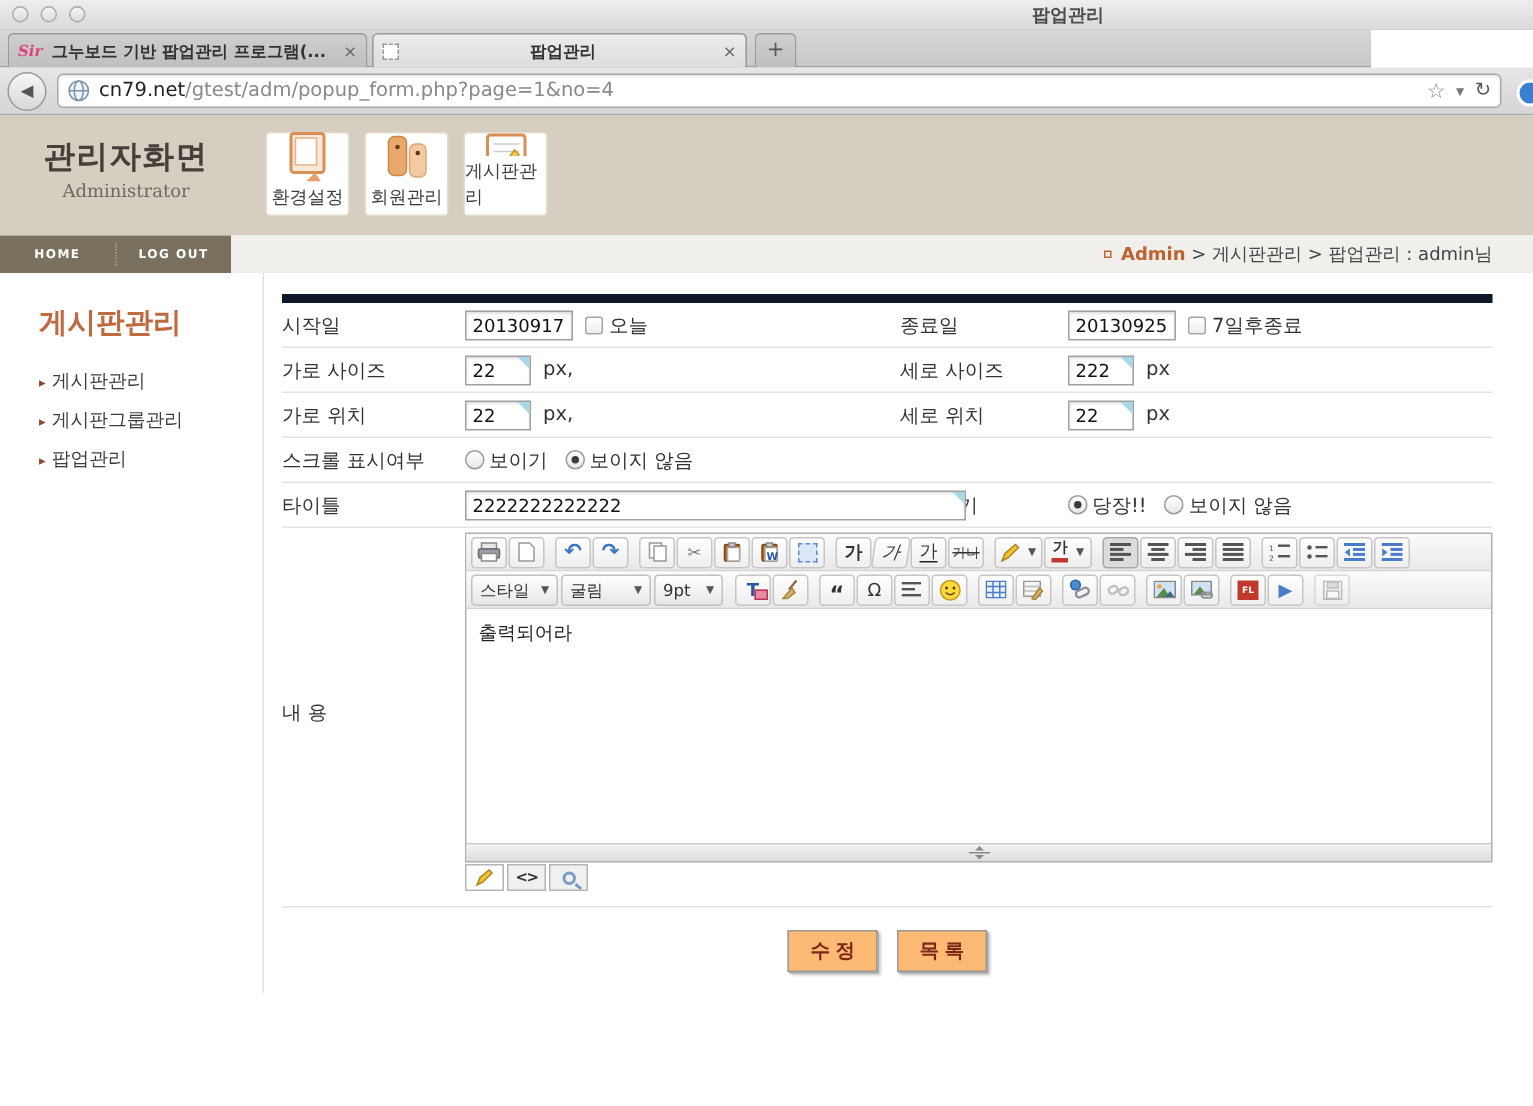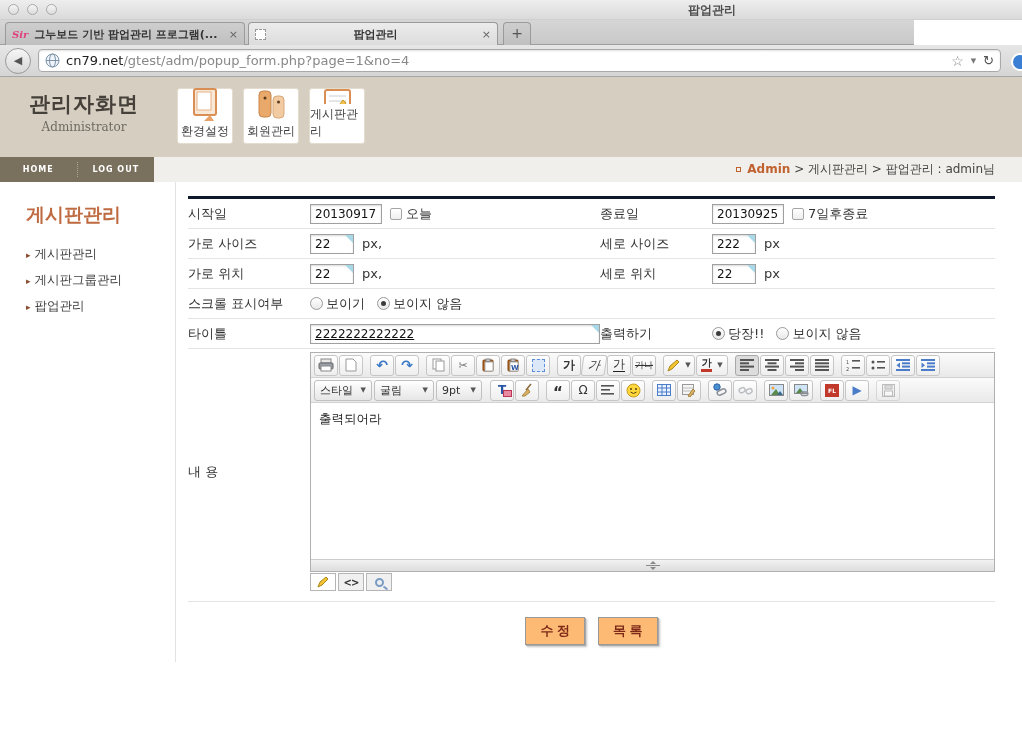--- a/index.html
+++ b/index.html
@@ -73,31 +73,31 @@
 
   
   .bodyarea { position:absolute; top:182px; left:0; width:1022px; height:480px; display:flex; background:#fff; }
   .sidebar { width:176px; border-right:1px solid #e2e2e2; padding:20px 0 0 26px; }
   .side-title { font-size:19px; font-weight:bold; color:#bf6b41; margin-bottom:18px; }
   .side-item { font-size:12.5px; color:#3d3d3d; margin-bottom:9px; }
   .side-item .arrow { color:#8a4b2f; font-size:9px; margin-right:4px; }
   .main { flex:1; padding:14px 0 0 12px; }
 
   
-  .form { width:807px; border-top:3px solid #0f172a; }
+  .form { width:807px; border-top:6px solid #0f172a; }
   .form-row { display:flex; align-items:center; min-height:30px; border-bottom:1px solid #e4e4e4; }
   .lbl-l { width:122px; font-size:13px; color:#333; }
   .fld-l { width:290px; display:flex; align-items:center; }
   .lbl-r { width:112px; font-size:13px; color:#333; }
   .fld-r { flex:1; display:flex; align-items:center; }
   .txt-input { height:20px; border:1px solid #a0a0a0; box-shadow:inset 0 1px 2px rgba(0,0,0,.15);
     font-size:12px; padding:0 4px; font-family:inherit; color:#111; background:#fff; }
   .w-date { width:72px; }
   .w-num { width:44px; }
-  .w-title { width:290px;text-decoration:underline; }
+  .w-title { width:334px; }
   .corner { position:relative; }
   .corner::after { content:""; position:absolute; top:1px; right:1px;
     border-left:8px solid transparent; border-top:8px solid #a9d9e6; }
   .unit { margin-left:8px; font-size:13px; }
   .checkbox { width:12px; height:12px; border:1px solid #a5a5a5; border-radius:2px;
     background:linear-gradient(#fff,#eee); margin:0 4px 0 8px; }
   .cb-label { font-size:13px; }
   .radio { width:13px; height:13px; border:1px solid #9a9a9a; border-radius:50%;
     background:linear-gradient(#fff,#e8e8e8); margin-right:3px; position:relative; }
   .radio.checked::after { content:""; position:absolute; left:3px; top:3px; width:5px; height:5px;

